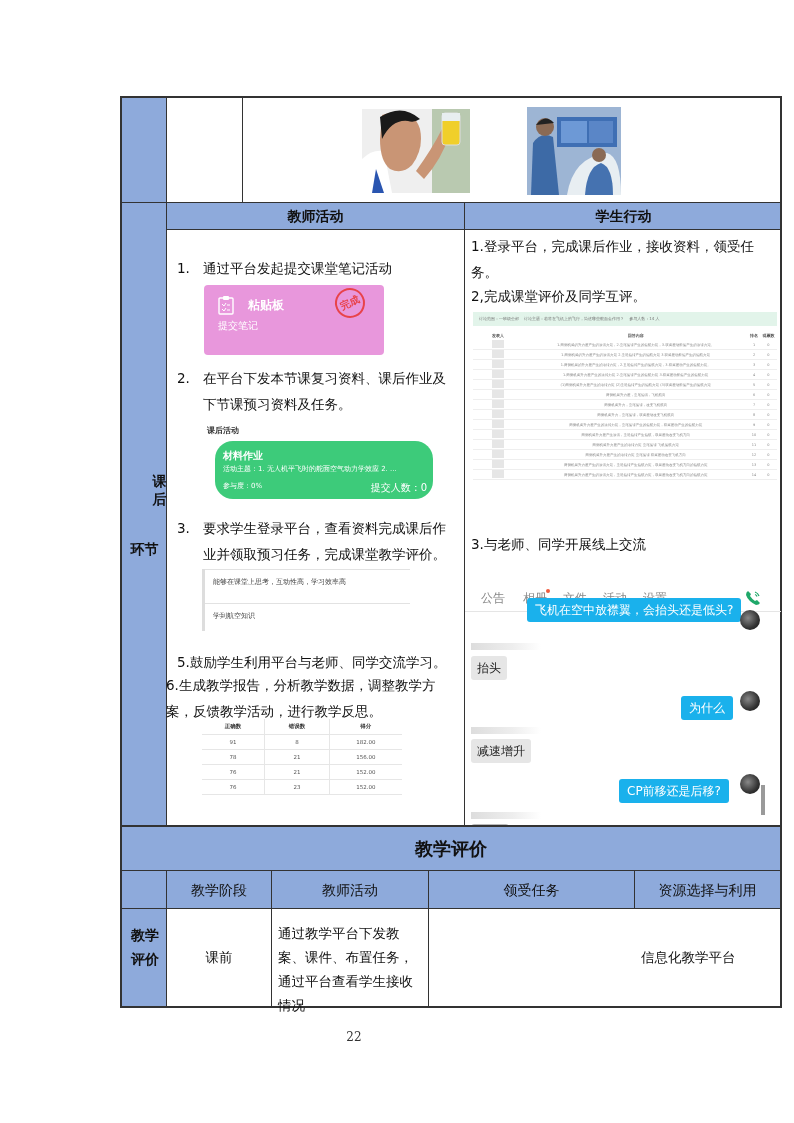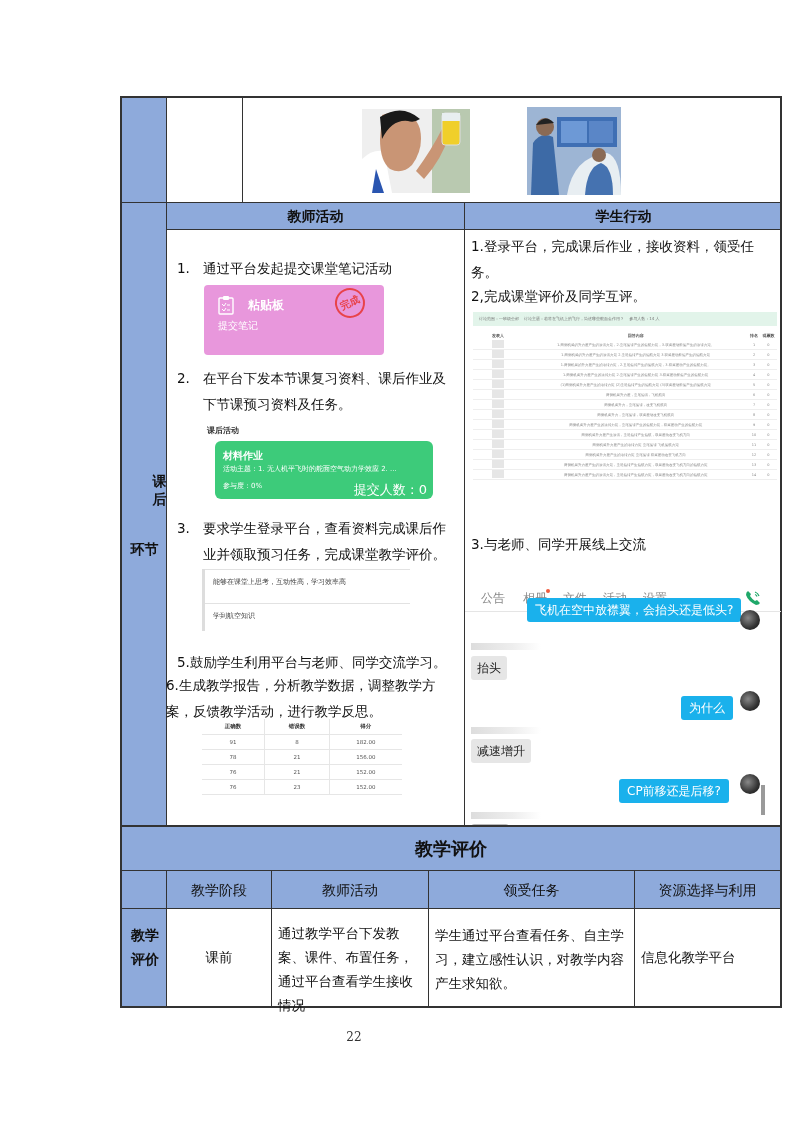--- a/index.html
+++ b/index.html
@@ -23,21 +23,21 @@
   .sec .head .h { position: absolute; top: 0; height: 27px; line-height: 27px; text-align: center; font-weight: bold; font-size: 14px; }
   .sec .divider { position: absolute; left: 342px; top: 0; width: 1px; height: 100%; background: #333; }
   .vlabel { position: absolute; left: 0; width: 45px; text-align: center; font-weight: bold; font-size: 14px; }
 
   .t-text { font-size: 13.5px; line-height: 26px; color: #111; }
   .num-item { position: absolute; left: 55px; width: 280px; }
   .num-item .n { position: absolute; left: 0; top: 0; }
   .num-item .txt { margin-left: 26px; }
 
   .pink-card { position: absolute; left: 82px; top: 82px; width: 180px; height: 70px; background: #e897dc; border-radius: 4px; }
-  .green-card { position: absolute; left: 93px; top: 238px; width: 218px; height: 58px; background: #3dcb7a; border-radius: 6px; color: #fff; }
+  .green-card { position: absolute; left: 93px; top: 238px; width: 218px; height: 58px; background: #3dcb7a; border-radius: 18px; color: #fff; }
 
   .eval-box { position: absolute; left: 80px; top: 366px; width: 208px; height: 62px; border-left: 3px solid #ddd; }
   .mini-table { position: absolute; left: 80px; top: 516px; width: 200px; border-collapse: collapse; font-size: 5.5px; color: #555; }
   .mini-table th, .mini-table td { text-align: center; height: 15px; border-bottom: 1px solid #e6e6e6; font-weight: normal; }
   .mini-table th { font-weight: bold; color: #333; }
   .mini-table td + td, .mini-table th + th { border-left: 1px solid #e6e6e6; }
 
   
   .rcol { position: absolute; left: 343px; top: 27px; right: 0; bottom: 0; }
   .review-bar { position: absolute; left: 8px; top: 82px; width: 304px; height: 14px; background: #e2f4ea; font-size: 4px; color: #777; line-height: 14px; padding-left: 6px; white-space: nowrap; overflow: hidden; }
@@ -131,21 +131,21 @@
   <div class="num-item t-text" style="top:162px;">
     <span class="n">2.</span>
     <div class="txt">在平台下发本节课复习资料、课后作业及下节课预习资料及任务。</div>
   </div>
 
   <div class="abs" style="left:85px;top:222px;font-size:8px;font-weight:bold;color:#333;">课后活动</div>
   <div class="green-card">
     <div class="abs" style="left:8px;top:8px;font-size:10px;font-weight:bold;">材料作业</div>
     <div class="abs" style="left:8px;top:23px;font-size:7px;white-space:nowrap;">活动主题：1. 无人机平飞时的舵面空气动力学效应 2. ...</div>
     <div class="abs" style="left:8px;top:40px;font-size:7px;">参与度：0%</div>
-    <div class="abs" style="right:6px;top:40px;font-size:13px;">提交人数：0</div>
+    <div class="abs" style="right:6px;top:40px;font-size:10px;">提交人数：0</div>
   </div>
 
   <div class="num-item t-text" style="top:312px;">
     <span class="n">3.</span>
     <div class="txt">要求学生登录平台，查看资料完成课后作业并领取预习任务，完成课堂教学评价。</div>
   </div>
 
   <div class="eval-box">
     <div style="position:absolute;left:0;top:0;width:205px;border-top:1px solid #e2e2e2;"></div>
     <div class="abs" style="left:8px;top:8px;font-size:7px;color:#444;white-space:nowrap;">能够在课堂上思考，互动性高，学习效率高</div>
@@ -343,17 +343,16 @@
   <div class="ecol ehead-cell" style="left:307px;width:206px;">领受任务</div>
   <div class="ecol ehead-cell" style="left:513px;width:145px;border-right:none;">资源选择与利用</div>
 </div>
 
 <div class="eval-body">
   <div class="ecol" style="left:0;width:45px;background:#8eaadb;">
     <div style="position:absolute;left:7px;top:14px;width:32px;font-weight:bold;font-size:14px;line-height:24px;text-align:center;">教学评价</div>
   </div>
   <div class="ecol ebody-cell" style="left:45px;width:105px;text-align:center;line-height:97px;">课前</div>
   <div class="ecol ebody-cell" style="left:150px;width:157px;padding:12px 6px;">通过教学平台下发教案、课件、布置任务，通过平台查看学生接收情况</div>
-  <div class="ecol ebody-cell" style="left:307px;width:206px;padding:14px 6px;">学生通过平台查看任务、自主学习，建立感性认识，对教学内容产生求知欲。</div>
   <div class="ecol ebody-cell" style="left:513px;width:145px;border-right:none;padding:0 6px;line-height:97px;">信息化教学平台</div>
 </div>
 
 <div class="page-num">22</div>
 
 </body></html>

